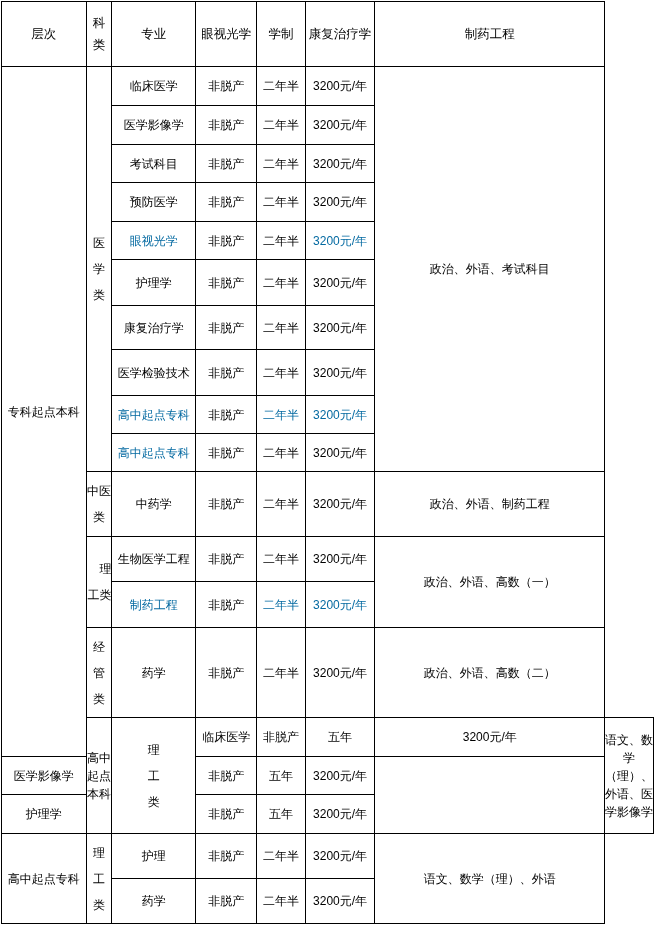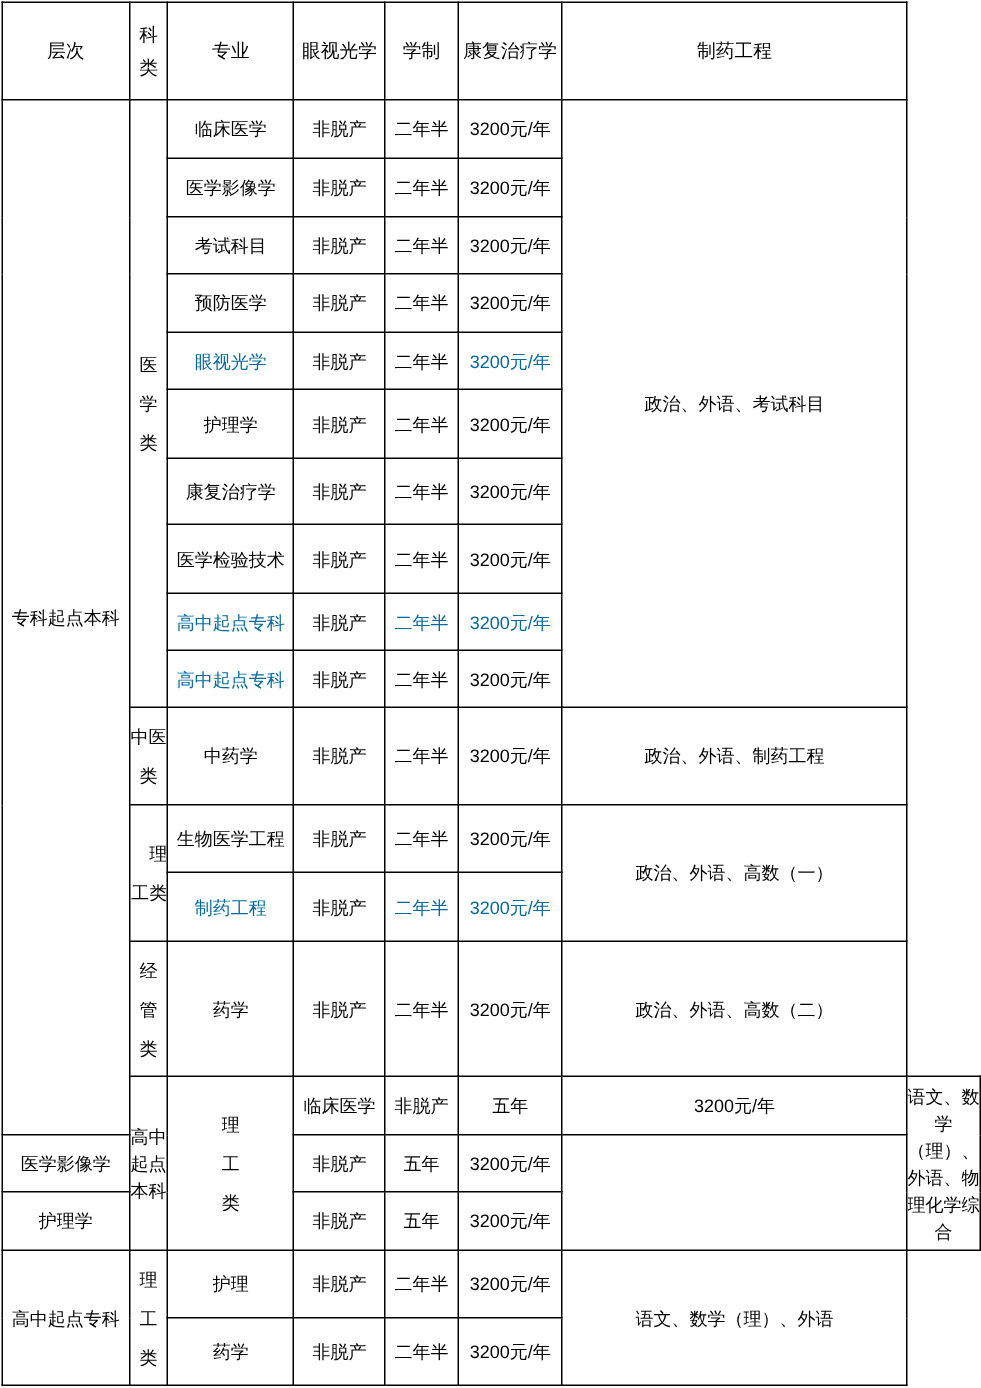--- a/index.html
+++ b/index.html
@@ -170,21 +170,21 @@
       <td rowspan="3">高中起点本科</td>
       <td rowspan="3" class="vtext">
         <span>理</span>
         <span>工</span>
         <span>类</span>
       </td>
       <td>临床医学</td>
       <td>非脱产</td>
       <td>五年</td>
       <td>3200元/年</td>
-      <td rowspan="3">语文、数学（理）、外语、物理化学综合</td>
+      <td rowspan="3">语文、数学（理）、外语、医学影像学</td>
     </tr>
     <tr style="height:38px">
       <td>医学影像学</td>
       <td>非脱产</td>
       <td>五年</td>
       <td>3200元/年</td>
     </tr>
     <tr style="height:39px">
       <td>护理学</td>
       <td>非脱产</td>

